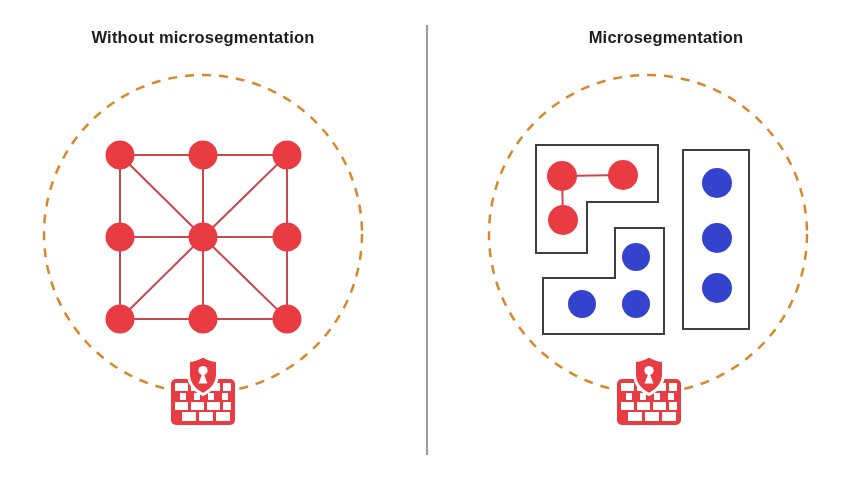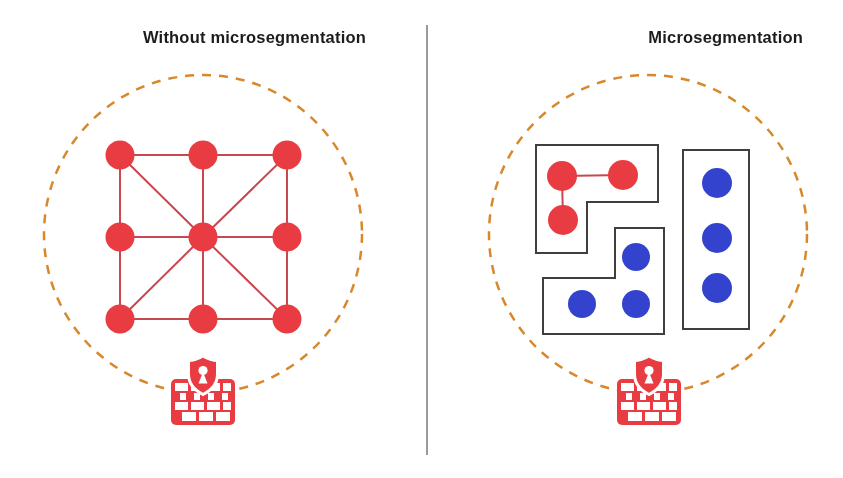--- a/index.html
+++ b/index.html
@@ -10,26 +10,26 @@
     overflow: hidden;
     background: var(--bg, #FFFFFF);
     font-family: "Liberation Sans", sans-serif;
   }
   .panel-title {
     position: absolute;
     top: 28px;
     font-size: 16.5px;
     font-weight: 700;
     color: var(--title, #1C1C1C);
-    text-align: right;
+    text-align: center;
     letter-spacing: 0.2px;
     white-space: nowrap;
   }
   .panel-title.left  { left: 40px;  width: 326px; }
-  .panel-title.right { left: 477px; width: 326px; }
+  .panel-title.right { left: 503px; width: 326px; }
   .divider {
     position: absolute;
     left: 426px;
     top: 25px;
     width: 2px;
     height: 430px;
     background: var(--divider, #9B9B9B);
   }
   svg.diagram { position: absolute; left: 0; top: 0; }
   .dashcircle {

